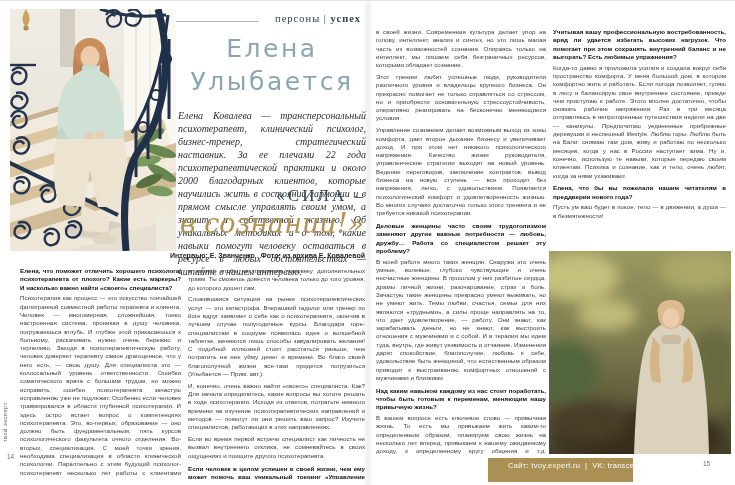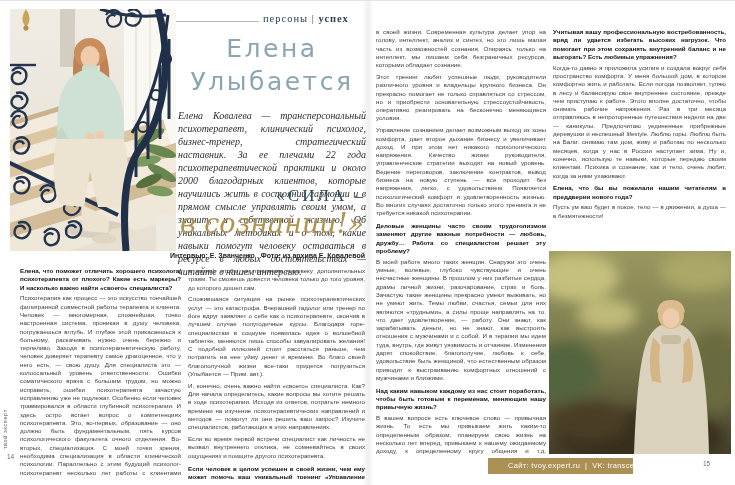--- a/index.html
+++ b/index.html
@@ -1,20 +1,20 @@
 <!DOCTYPE html>
 <html><head>
 <meta charset="utf-8">
 <style>
   html,body{margin:0;padding:0;background:#ffffff;}
   .spread{
     position:relative;width:735px;height:485px;background:#ffffff;overflow:hidden;
     font-family:"Liberation Sans",sans-serif;border-top:1px solid #e3e3e3;
   }
-  .abs{position:absolute;}
+  .abs{position:absolute;text-align:center;}
   .gutter{left:362px;top:0;width:12px;height:485px;
     background:linear-gradient(90deg,rgba(0,0,0,0) 0%,rgba(0,0,0,0.06) 50%,rgba(0,0,0,0) 100%);}
   
   .rubric-rule{left:15px;top:20px;width:244px;height:1px;background:#b9b5ad;}
   .rubric{left:263px;top:12px;width:110px;font-family:"Liberation Serif",serif;
     font-size:10.5px;color:#2c4454;letter-spacing:1px;white-space:nowrap;}
   .rubric b{font-weight:bold;}
   
   .title{left:178px;top:31px;width:188px;text-align:center;font-family:"DejaVu Sans",sans-serif;
     font-size:25px;letter-spacing:2.5px;color:#8ba6b2;line-height:1.32;font-weight:400;}
@@ -31,21 +31,21 @@
   .col p.q{font-weight:bold;color:#101010;margin:4.5px 0 2.5px 0;}
   .col p:first-child{margin-top:0;}
   .c-l1{left:20px;top:266px;width:161px;height:212px;}
   .c-l2{left:188px;top:266px;width:177px;height:212px;}
   .c-r1{left:376px;top:27px;width:170px;height:426px;}
   .c-r2{left:553px;top:27px;width:173px;height:220px;}
   
   .photo-left{left:10px;top:8px;width:166px;height:242px;overflow:hidden;}
   .photo-right{left:549px;top:250px;width:182px;height:203px;overflow:hidden;}
   
-  .contact-bar{left:488px;top:457px;width:145px;height:16px;background:#ab9055;color:#fdfcf6;
+  .contact-bar{left:488px;top:457px;width:145px;height:24px;background:#ab9055;color:#fdfcf6;
     font-size:7.5px;line-height:15px;padding-left:20px;box-sizing:border-box;letter-spacing:0.3px;white-space:nowrap;}
   .pageno{font-size:6.5px;color:#6b6b6b;}
   .pn-left{left:7px;top:452px;}
   .pn-right{left:703px;top:459px;}
   .spine{left:2px;top:394px;height:54px;writing-mode:vertical-rl;transform:rotate(180deg);
     font-size:5.5px;letter-spacing:0.6px;color:#5d5d5d;}
 </style>
 </head>
 <body>
 

